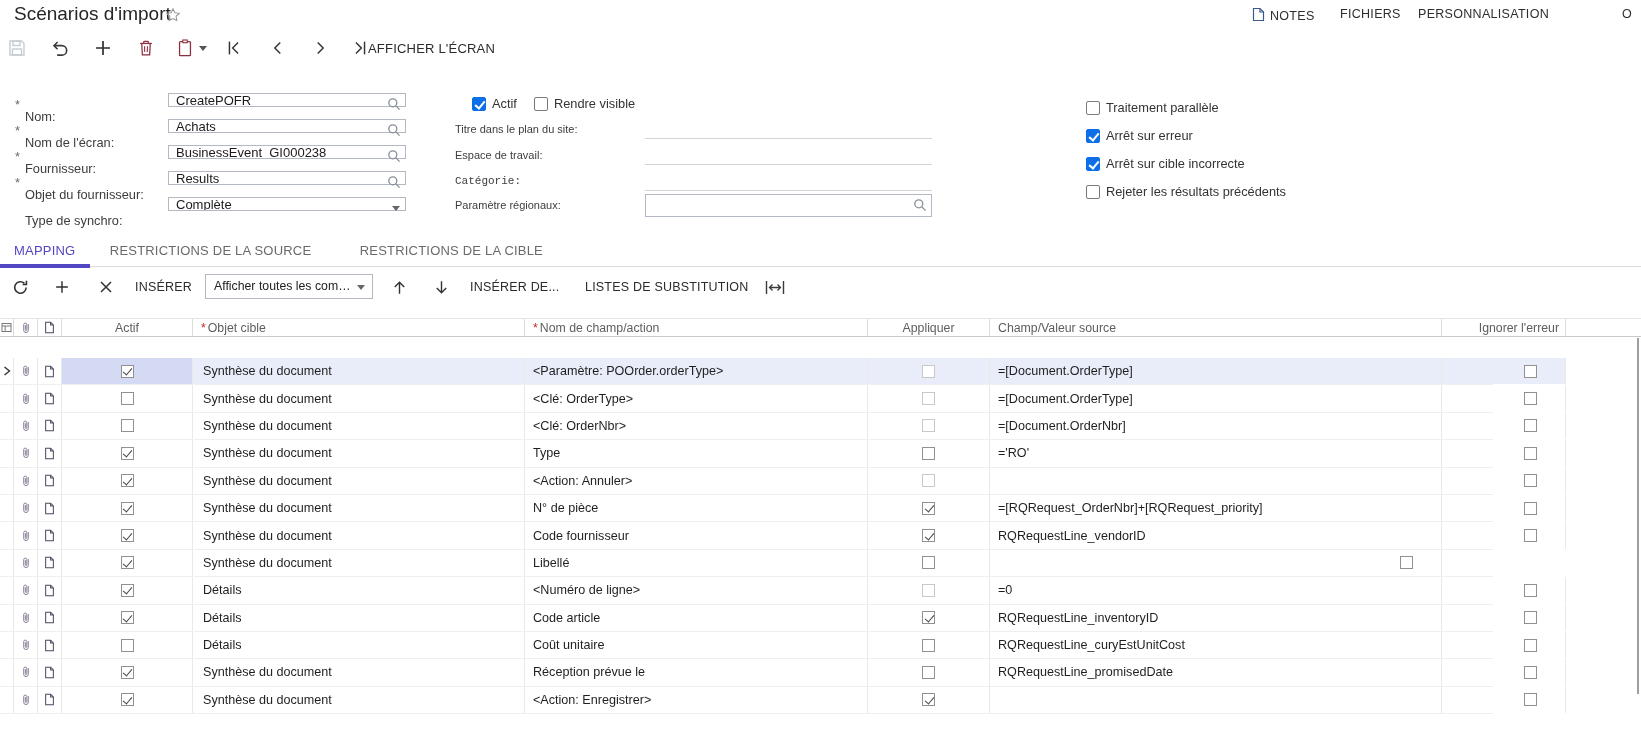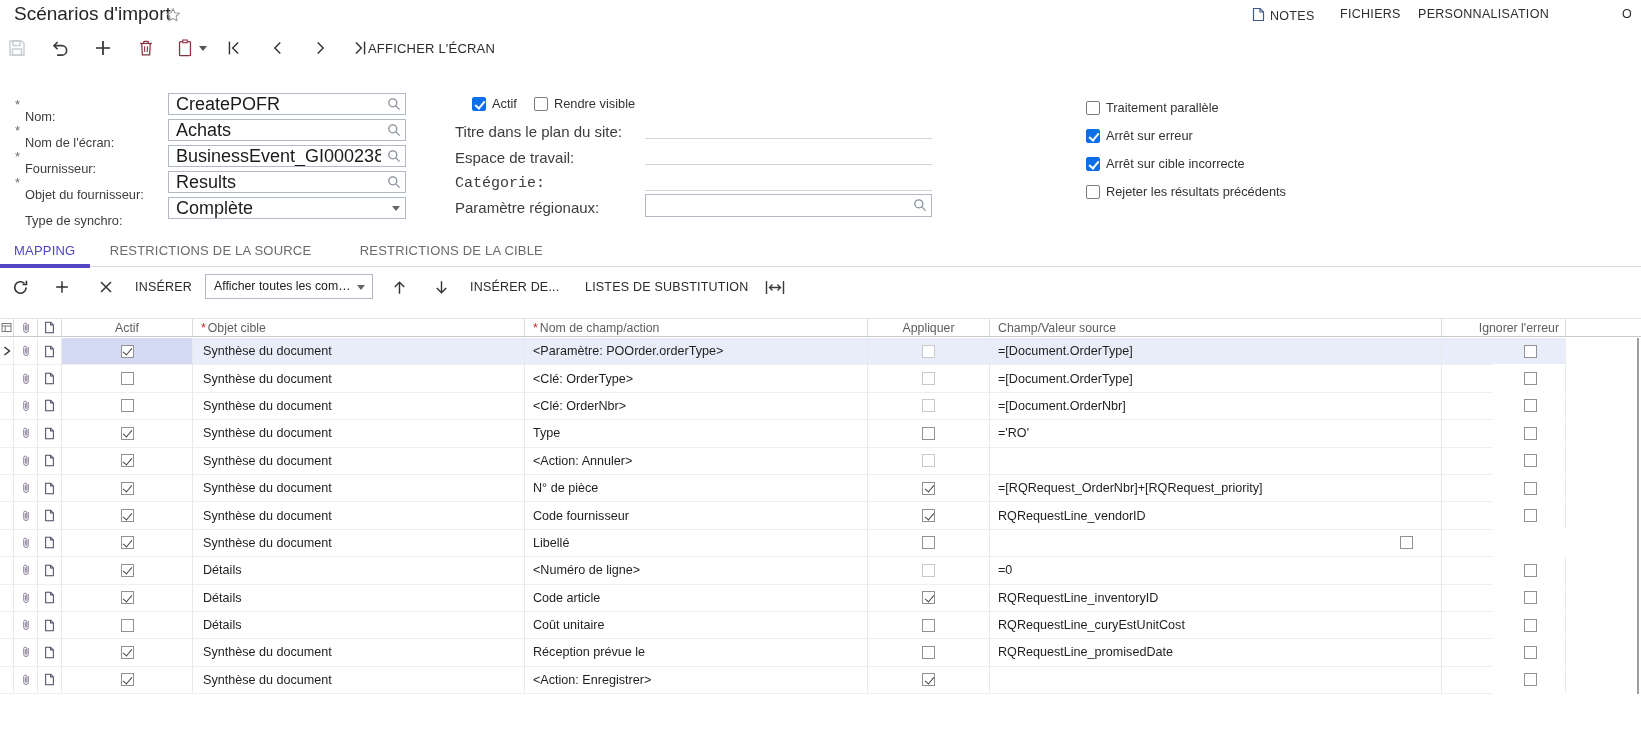--- a/index.html
+++ b/index.html
@@ -16,26 +16,26 @@
   
   .tbtn { position:absolute; top:35px; width:26px; height:26px; display:flex; align-items:center; justify-content:center; }
   .tb-caret { position:absolute; left:199px; top:46px; width:0; height:0;
               border-left:4px solid transparent; border-right:4px solid transparent; border-top:5px solid #555; }
   .tb-label { position:absolute; top:41px; font-size:13px; color:#2b2b2b; letter-spacing:.2px; }
 
   
   .form-row { position:absolute; left:0; height:22px; }
   .f-label { position:absolute; left:25px; top:16px; font-size:12.8px; color:#3d3d3d; white-space:nowrap; }
   .f-req { position:absolute; left:15px; top:4px; font-size:12.8px; color:#6b6b6b; }
-  .f-input { position:absolute; left:168px; top:0; width:238px; height:22px; border:1px solid #b3b9c4;
-             font-family:inherit; font-size:18px; color:#1b1b1b; padding:0 24px 0 7px; background:#fff; }
+  .f-input { position:absolute; left:168px; top:0; width:238px; height:14px; border:1px solid #b3b9c4;
+             font-family:inherit; font-size:13px; color:#1b1b1b; padding:0 24px 0 7px; background:#fff; }
   .f-glass { position:absolute; left:387px; top:4px; }
   .f-selcaret { position:absolute; left:392px; top:9px; width:0; height:0;
                 border-left:4px solid transparent; border-right:4px solid transparent; border-top:5px solid #666; }
-  .m-label { position:absolute; left:455px; font-size:15px; color:#3d3d3d; white-space:nowrap; }
+  .m-label { position:absolute; left:455px; font-size:11px; color:#3d3d3d; white-space:nowrap; }
   .m-underline { position:absolute; left:645px; width:287px; height:18px; border-bottom:1px solid #d4d4d4; }
   .m-input { position:absolute; left:645px; top:194px; width:287px; height:23px; border:1px solid #b3b9c4;
              font-family:inherit; font-size:12.8px; padding:0 24px 0 7px; }
   .m-glass { position:absolute; left:913px; top:198px; }
 
   .fcb { display:inline-block; width:14px; height:14px; border:1px solid #7c7c7c; border-radius:2px;
          background:#fff; position:relative; vertical-align:middle; }
   .fcb.checked { background:#0d6fe8; border-color:#0d6fe8; }
   .fcb.checked::after { content:""; position:absolute; left:4px; top:1px; width:4px; height:8px;
                         border:solid #fff; border-width:0 2px 2px 0; transform:rotate(40deg); }
@@ -61,21 +61,21 @@
   .grid-cols { display:grid; grid-template-columns:14px 24px 24px 131px 332px 343px 122px 452px 124px 1fr; }
   .thead { position:absolute; top:318px; left:0; width:1641px; height:19px;
            border-top:1px solid #e4e4e4; border-bottom:1px solid #c9c9c9;
            font-size:12.3px; color:#5e5e5e; background:#fff; }
   .th { border-right:1px solid #dcdcdc; display:flex; align-items:center; padding:0 8px; overflow:hidden; white-space:nowrap; }
   .th.center { justify-content:center; }
   .th.right { justify-content:flex-end; padding-right:6px; }
   .th.icon { justify-content:center; padding:0; }
   .req-mark { color:#cc2222; margin-right:2px; }
 
-  #grid-body { position:absolute; top:338px; left:0; width:1493px; }
+  #grid-body { position:absolute; top:358px; left:0; width:1493px; }
   .trow { height:27.4px; border-bottom:1px solid #efefef; font-size:12.6px; color:#1f1f1f; }
   .td { border-right:1px solid #e9e9e9; height:100%; display:flex; align-items:center; overflow:hidden; white-space:nowrap; }
   .c-ind { justify-content:center; padding:0; }
   .c-icon { justify-content:center; }
   .c-cb { justify-content:center; }
   .c-ign { justify-content:flex-end; padding-right:28px; }
   .c-txt { padding:0 8px; }
   .c-objet { padding-left:10px; }
   .c-fill { border-right:none; }
   .trow.selected .td { background:#e9ecf9; }

